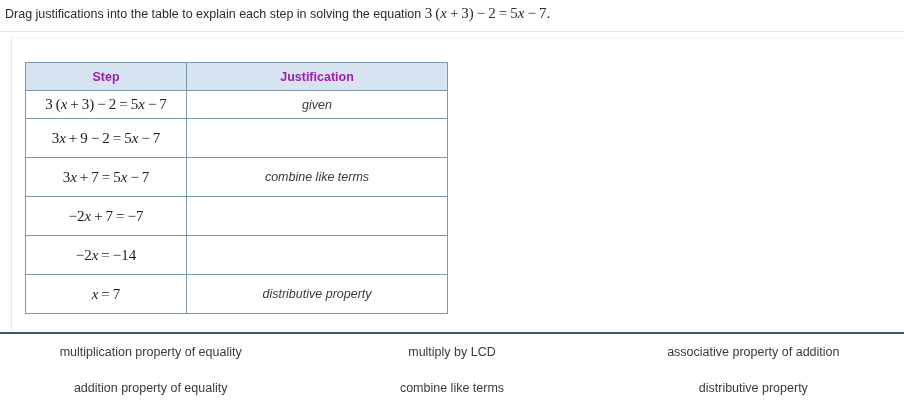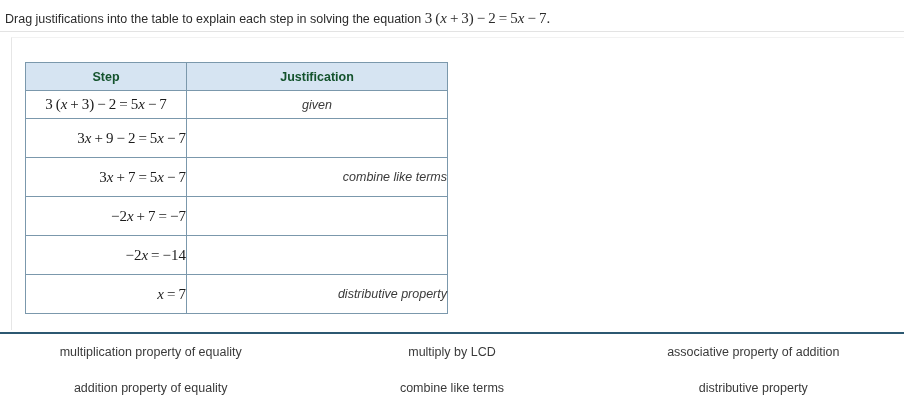--- a/index.html
+++ b/index.html
@@ -16,21 +16,21 @@
     overflow: hidden;
   }
 
   
   .prompt {
     position: absolute;
     left: 5px;
     top: 5px;
     width: 890px;
     font-size: 12.5px;
-    line-height: 27px;
+    line-height: 17px;
     color: #2b2b2b;
     white-space: nowrap;
   }
   .mathtext {
     font-family: "Liberation Serif", serif;
     font-size: 15px;
   }
   .mathtext i {
     font-style: italic;
   }
@@ -74,25 +74,25 @@
     text-align: center;
   }
   .col-step { width: 160px; }
   .col-just { width: 260px; }
 
   .steps-table thead th {
     background: #d6e4f2;
     height: 27px;
     font-size: 12.5px;
     font-weight: bold;
-    color: #14532d;
+    color: #a21caf;
   }
 
   .steps-table tbody tr.r-tight td { height: 27px; }
-  .steps-table tbody tr.r-tall  td { height: 38px; text-align: right; }
+  .steps-table tbody tr.r-tall  td { height: 38px; }
 
   .step-cell {
     font-family: Liberation Serif, serif;
     font-size: 15px;
     color: #1b1b1b;
     white-space: nowrap;
   }
   .step-cell i { font-style: italic; }
 
   .just-cell {

